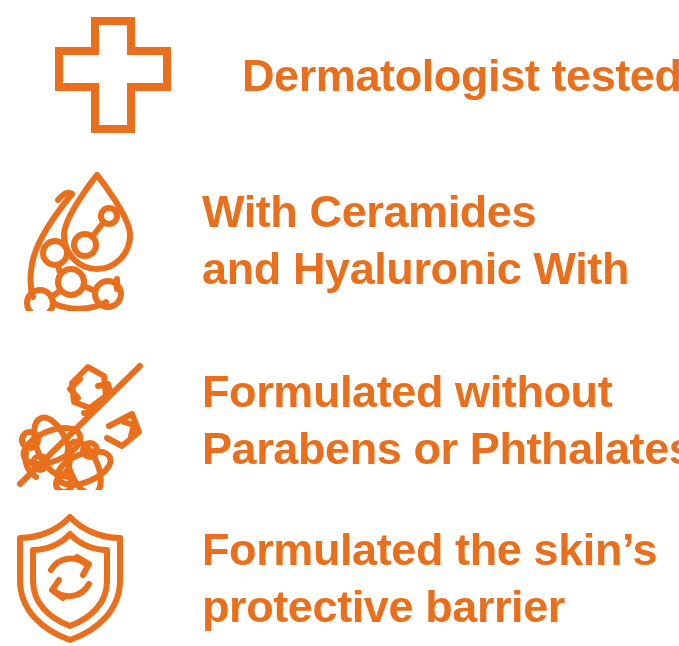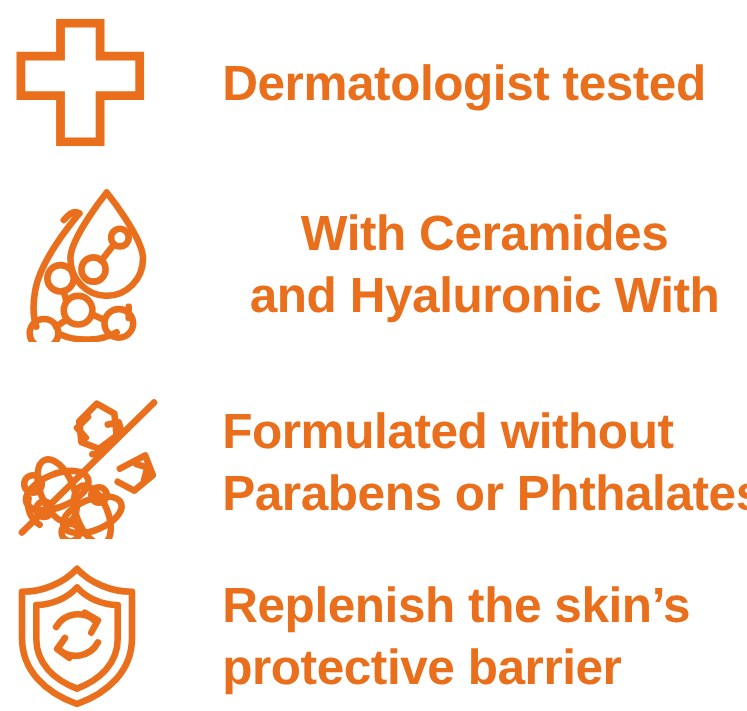--- a/index.html
+++ b/index.html
@@ -27,22 +27,22 @@
   }
 
   .benefit-row {
     display: flex;
     align-items: center;
     width: 100%;
     box-sizing: border-box;
   }
 
   
-  .row-0 { height: 150px; }
-  .row-1 { height: 180px; text-align: center; }
+  .row-0 { height: 150px; padding-left: 40px; }
+  .row-1 { height: 180px; }
   .row-2 { height: 180px; }
   .row-3 { height: 136px; }
 
   .icon-cell {
     width: 196px;
     flex: 0 0 196px;
     display: flex;
     align-items: center;
     justify-content: flex-start;
     padding-left: 14px;
@@ -171,18 +171,18 @@
           <path d="M56 22 C47 32 33 38 19 38 L19 69 C19 91 35 106 56 114 C77 106 93 91 93 69 L93 38 C79 38 65 32 56 22 Z"></path>
 
           <path d="M37 58 A23 23 0 0 1 73 53"></path>
           <path d="M75 72 A23 23 0 0 1 39 78"></path>
           <path d="M63 45 L75 52 L69 63"></path>
           <path d="M49 86 L38 78 L45 68"></path>
         </g>
       </svg>
     </div>
     <div class="text-cell">
-      <div class="benefit-line">Replenish the skin’s</div>
+      <div class="benefit-line">Formulated the skin’s</div>
       <div class="benefit-line">protective barrier</div>
     </div>
   </div>
 
 </div>
 
 </body></html>

